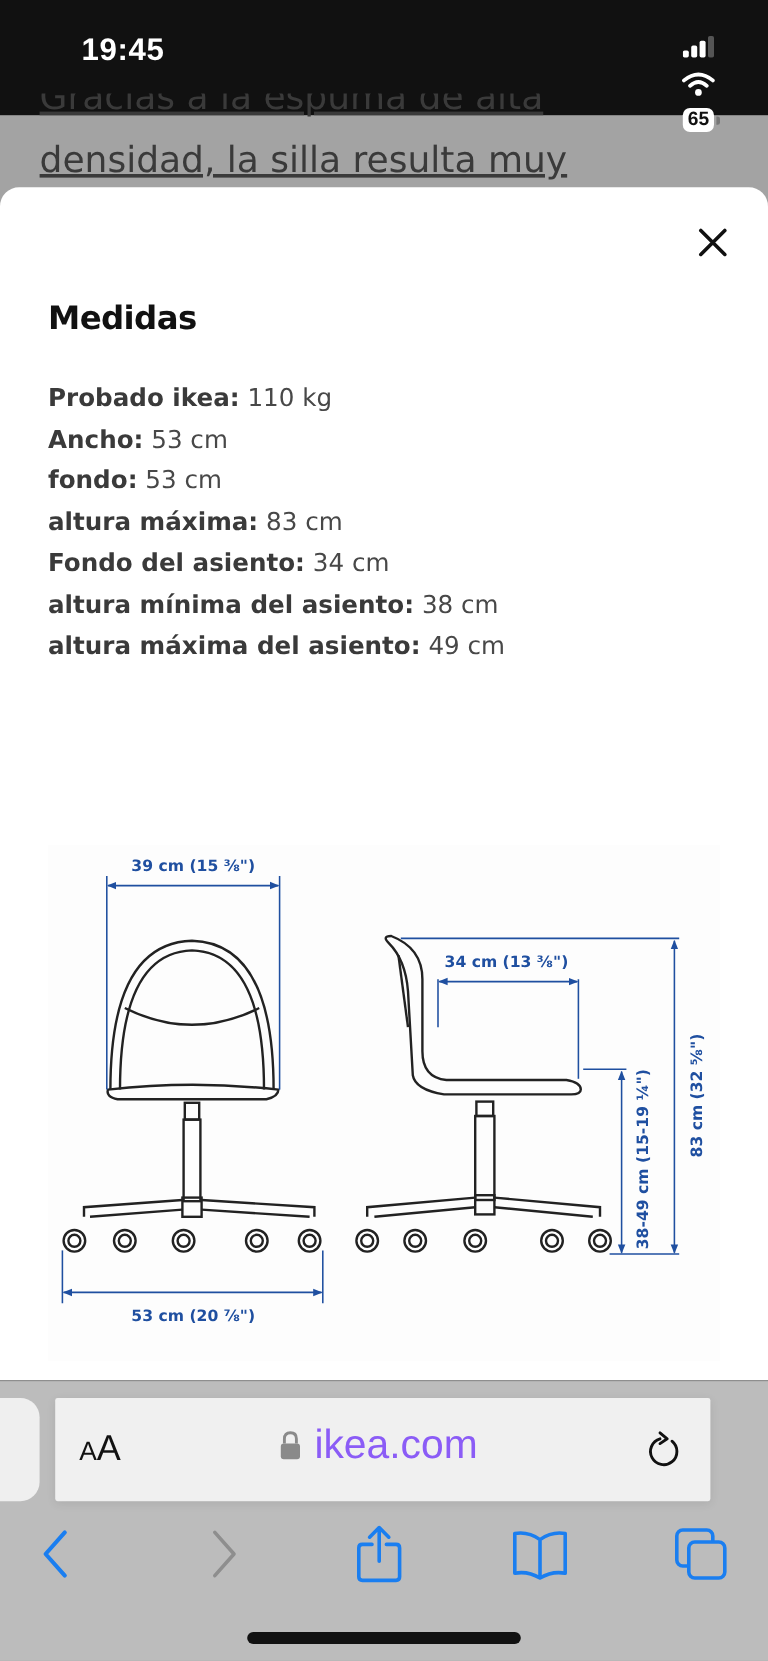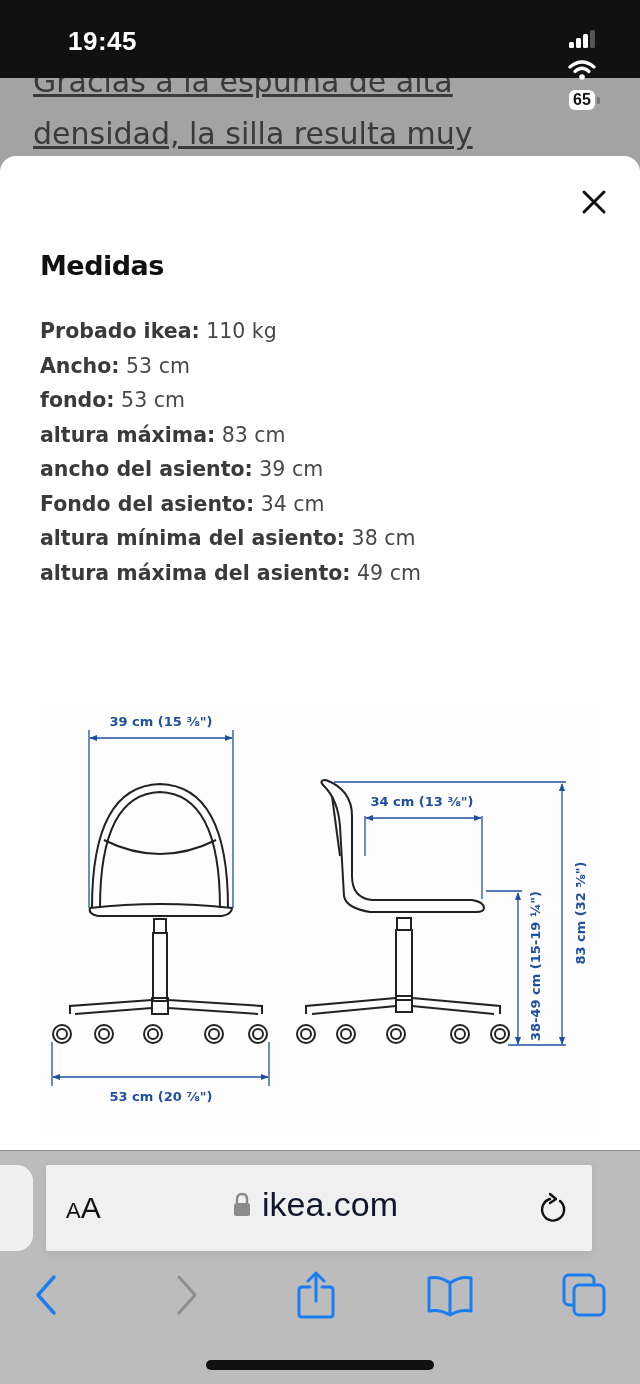--- a/index.html
+++ b/index.html
@@ -1,37 +1,37 @@
 <!DOCTYPE html>
 <html><head>
 <meta charset="utf-8">
 <style>
   * { box-sizing: border-box; margin: 0; padding: 0; }
   html, body { width: 640px; height: 1384px; overflow: hidden; background: #a3a3a3; font-family: "DejaVu Sans", sans-serif; }
-  .status-bar { position: absolute; top: 0; left: 0; width: 640px; height: 78px; background: #111; color: #fff; }
+  .status-bar { position: absolute; top: 0; left: 0; width: 640px; height: 96px; background: #111; color: #fff; }
   .status-time { position: absolute; left: 68px; top: 26px; font-size: 26px; font-weight: bold; font-family: "Liberation Sans", sans-serif; letter-spacing: 0.5px; }
   .status-icons { position: absolute; right: 44px; top: 30px; display: flex; align-items: center; gap: 10px; flex-direction: column; }
   .battery { background: #fff; color: #111; border-radius: 6px; font-size: 16px; font-weight: bold; padding: 1px 4px; font-family: "Liberation Sans", sans-serif; position: relative; }
   .battery::after { content: ""; position: absolute; right: -5px; top: 7px; width: 3px; height: 7px; background: #777; border-radius: 0 2px 2px 0; }
   .bg-text { position: absolute; left: 33px; top: 58px; width: 580px; font-size: 30px; line-height: 52px; color: #3a3a3a; font-family: "DejaVu Sans", sans-serif; }
   .bg-clip { position: absolute; top: 78px; left: 0; width: 640px; height: 80px; overflow: hidden; }
   .bg-clip .bg-text { top: -20px; }
   .sheet { position: absolute; top: 156px; left: 0; width: 640px; height: 994px; background: #fff; border-radius: 16px 16px 0 0; }
   .close-btn { position: absolute; right: 30px; top: 30px; width: 32px; height: 32px; cursor: pointer; }
   .sheet-title { position: absolute; left: 40px; top: 94px; font-size: 27px; font-weight: bold; color: #111; font-family: "DejaVu Sans", sans-serif; letter-spacing: -0.5px; }
   .specs { position: absolute; left: 40px; top: 158px; font-size: 20.5px; line-height: 34.5px; color: #484848; }
   .specs .k { font-weight: bold; color: #3a3a3a; }
   .diagram { position: absolute; left: 40px; top: 548px; width: 560px; height: 430px; background: #fdfdfd; }
   .toolbar { position: absolute; top: 1150px; left: 0; width: 640px; height: 234px; background: #bcbcbc; border-top: 1px solid #8e8e8e; }
   .prev-tab { position: absolute; left: -20px; top: 14px; width: 53px; height: 86px; background: #efefef; border-radius: 16px; }
   .url-bar { position: absolute; left: 46px; top: 14px; width: 546px; height: 86px; background: #f0f0f0; border-radius: 2px; box-shadow: 0 2px 8px rgba(0,0,0,0.08); }
   .aa-btn { position: absolute; left: 20px; top: 26px; font-family: "Liberation Sans", sans-serif; color: #111; cursor: pointer; }
   .aa-btn .small { font-size: 22px; }
   .aa-btn .big { font-size: 30px; }
-  .url-text { position: absolute; left: 186px; top: 20px; display: flex; align-items: center; gap: 10px; font-size: 34px; font-family: "Liberation Sans", sans-serif; color: #0f172a; }
+  .url-text { position: absolute; left: 186px; top: 20px; display: flex; align-items: center; gap: 10px; font-size: 34px; font-family: "Liberation Sans", sans-serif; color: #8b5cf6; }
   .reload-btn { position: absolute; right: 20px; top: 24px; width: 36px; height: 40px; cursor: pointer; }
   .nav-row { position: absolute; top: 114px; left: 0; width: 640px; height: 60px; }
   .nav-btn { position: absolute; top: 0; width: 60px; height: 60px; display: flex; align-items: center; justify-content: center; cursor: pointer; }
   .home-indicator { position: absolute; left: 206px; top: 1360px; width: 228px; height: 10px; background: #111; border-radius: 5px; }
 </style>
 </head>
 <body>
 
 <div class="status-bar">
   <div class="status-time">19:45</div>
@@ -64,21 +64,20 @@
       <path d="M6 6 L26 26 M26 6 L6 26" stroke="#111" stroke-width="3" stroke-linecap="round"></path>
     </svg>
   </div>
   <div class="sheet-title">Medidas</div>
 
   <div class="specs">
     <div><span class="k">Probado ikea:</span> <span>110 kg</span></div>
     <div><span class="k">Ancho:</span> <span>53 cm</span></div>
     <div><span class="k">fondo:</span> <span>53 cm</span></div>
     <div><span class="k">altura máxima:</span> <span>83 cm</span></div>
-    <div><span class="k">ancho del asiento:</span> <span>39 cm</span></div>
     <div><span class="k">Fondo del asiento:</span> <span>34 cm</span></div>
     <div><span class="k">altura mínima del asiento:</span> <span>38 cm</span></div>
     <div><span class="k">altura máxima del asiento:</span> <span>49 cm</span></div>
   </div>
 
   <svg class="diagram" width="560" height="430" viewBox="40 548 560 430" style="left:40px;top:548px;">
     <defs>
       <marker id="arr" viewBox="0 0 10 10" refX="9" refY="5" markerWidth="6" markerHeight="6" orient="auto-start-reverse">
         <path d="M0 1 L10 5 L0 9 Z" fill="#1f4fa0"></path>
       </marker>

